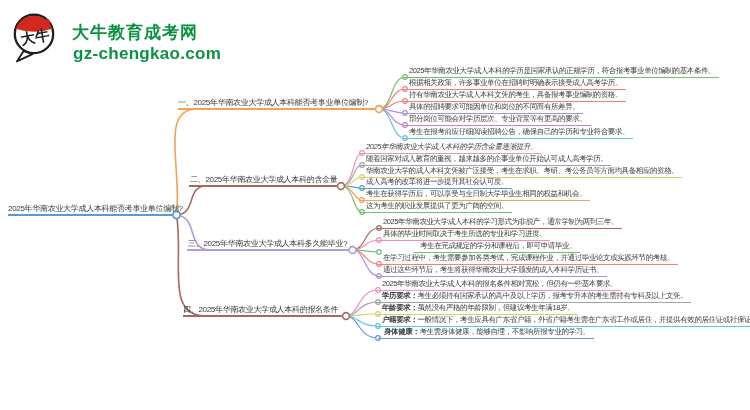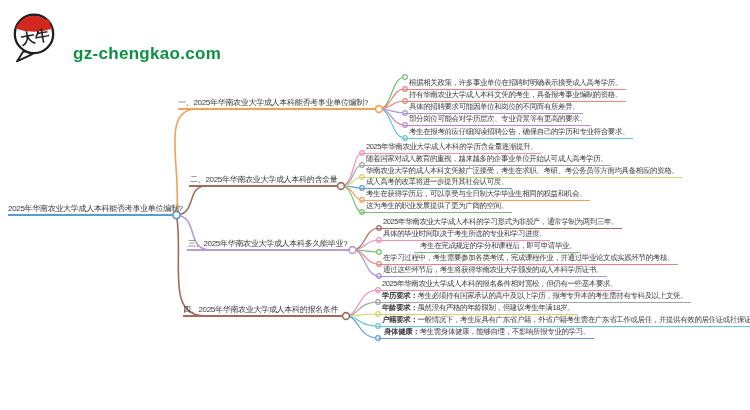--- a/index.html
+++ b/index.html
@@ -27,20 +27,21 @@
 <div id="stage">
 
   <div id="brand">
     <svg width="48" height="56" viewBox="0 0 46 54">
       <circle cx="23" cy="25" r="18.5" fill="#ffffff" stroke-width="2.2" stroke="#1f1f1f"></circle>
       <path d="M5.5,20 A18.5,18.5 0 0 1 40.5,20 Q23,26 5.5,20 Z" fill="#d2281e"></path>
       <rect x="29" y="11" width="9" height="9" rx="1.2" fill="#d2281e"></rect>
       <text x="10" y="33" font-size="14" font-weight="bold" transform="rotate(-10 23 28)" fill="#1f1f1f">大牛</text>
       <path d="M13,41.5 L6.5,51.5 L21.5,44.5 Z" fill="#ffffff" stroke-width="1.8" stroke-linejoin="round" stroke="#1f1f1f"></path>
     </svg>
+    <div id="brand-name" style="color: rgb(12, 145, 67);">大牛教育成考网</div>
     <div id="brand-domain" style="color: rgb(12, 145, 67);">gz-chengkao.com</div>
   </div>
 
   <svg id="mindmap-svg" width="750" height="410" viewBox="0 0 750 410">
       <path d="M8,215 L172,215" fill="none" stroke-width="2" stroke="#5b9bd5"></path>
       <path d="M176.5,215 C182,168 160,110 196,109" fill="none" stroke-width="1.6" stroke="#f2a254"></path>
       <path d="M178,109 L376,109" fill="none" stroke-width="1.8" stroke="#f2a254"></path>
       <path d="M379,109 C392,109 391,77 405,77" fill="none" stroke-width="1.2" stroke="#74bf6e"></path>
       <path d="M379,109 C392,109 391,89 405,89" fill="none" stroke-width="1.2" stroke="#e8847a"></path>
       <path d="M379,109 C392,109 391,101 405,101" fill="none" stroke-width="1.2" stroke="#e8847a"></path>
@@ -94,27 +95,28 @@
       <circle cx="378" cy="302" r="2.3" fill="#fff" stroke-width="1.2" stroke="#a3a3a3"></circle>
       <circle cx="378" cy="314" r="2.3" fill="#fff" stroke-width="1.2" stroke="#d3d36e"></circle>
       <circle cx="378" cy="326" r="2.3" fill="#fff" stroke-width="1.2" stroke="#62c6d9"></circle>
       <circle cx="378" cy="338" r="2.3" fill="#fff" stroke-width="1.2" stroke="#5e9bd3"></circle>
       <circle cx="176.5" cy="215" r="3.6" fill="#fff" stroke-width="1.8" stroke="#5b9bd5"></circle>
     </svg>
 
   <div id="mindmap-nodes">
     <div class="label" style="left:8px;top:202px">2025年华南农业大学成人本科能否考事业单位编制?</div>
   <div class="label" style="left: 178px; top: 96px;">一、2025年华南农业大学成人本科能否考事业单位编制?</div>
+      <div class="item" style="left: 403px; top: 65px; border-bottom-color: rgb(116, 191, 110);">2025年华南农业大学成人本科的学历是国家承认的正规学历，符合报考事业单位编制的基本条件。</div>
       <div class="item" style="left: 403px; top: 77px; border-bottom-color: rgb(232, 132, 122);">根据相关政策，许多事业单位在招聘时明确表示接受成人高考学历。</div>
       <div class="item" style="left: 403px; top: 89px; border-bottom-color: rgb(232, 132, 122);">持有华南农业大学成人本科文凭的考生，具备报考事业编制的资格。</div>
       <div class="item" style="left: 403px; top: 101px; border-bottom-color: rgb(167, 146, 214);">具体的招聘要求可能因单位和岗位的不同而有所差异。</div>
       <div class="item" style="left: 403px; top: 113px; border-bottom-color: rgb(193, 132, 207);">部分岗位可能会对学历层次、专业背景等有更高的要求。</div>
       <div class="item" style="left: 403px; top: 126px; border-bottom-color: rgb(98, 198, 217);">考生在报考前应仔细阅读招聘公告，确保自己的学历和专业符合要求。</div>
       <div class="label" style="left: 190px; top: 173px;">二、2025年华南农业大学成人本科的含金量</div>
-      <div class="item" style="left: 360px; top: 141px; border-bottom-color: rgb(241, 145, 182);">2025年华南农业大学成人本科的学历含金量逐渐提升。</div>
+      <div class="item" style="left: 360px; top: 141px; border-bottom-color: rgb(241, 145, 182); font-style: italic;">2025年华南农业大学成人本科的学历含金量逐渐提升。</div>
       <div class="item" style="left: 360px; top: 153px; border-bottom-color: rgb(163, 163, 163);">随着国家对成人教育的重视，越来越多的企事业单位开始认可成人高考学历。</div>
       <div class="item" style="left: 360px; top: 165px; border-bottom-color: rgb(211, 211, 110);">华南农业大学的成人本科文凭被广泛接受，考生在求职、考研、考公务员等方面均具备相应的资格。</div>
       <div class="item" style="left: 360px; top: 176px; border-bottom-color: rgb(94, 155, 211);">成人高考的改革将进一步提升其社会认可度。</div>
       <div class="item" style="left: 360px; top: 200px; border-bottom-color: rgb(116, 191, 110);">这为考生的职业发展提供了更为广阔的空间。</div>
       <div class="item" style="left: 360px; top: 188px; border-bottom-color: rgb(242, 162, 84);">考生在获得学历后，可以享受与全日制大学毕业生相同的权益和机会。</div>
       <div class="label" style="left: 188px; top: 237px;">三、2025年华南农业大学成人本科多久能毕业?</div>
       <div class="item" style="left: 377px; top: 216px; border-bottom-color: rgb(165, 106, 92);">2025年华南农业大学成人本科的学习形式为非脱产，通常学制为两到三年。</div>
       <div class="item" style="left: 377px; top: 228px; border-bottom-color: rgb(241, 145, 182);">具体的毕业时间取决于考生所选的专业和学习进度。</div>
       <div class="item" style="left: 377px; top: 240px; border-bottom-color: rgb(116, 191, 110); margin-left: 37px;">考生在完成规定的学分和课程后，即可申请毕业。</div>
       <div class="item" style="left: 377px; top: 252px; border-bottom-color: rgb(232, 132, 122);">在学习过程中，考生需要参加各类考试，完成课程作业，并通过毕业论文或实践环节的考核。</div>

